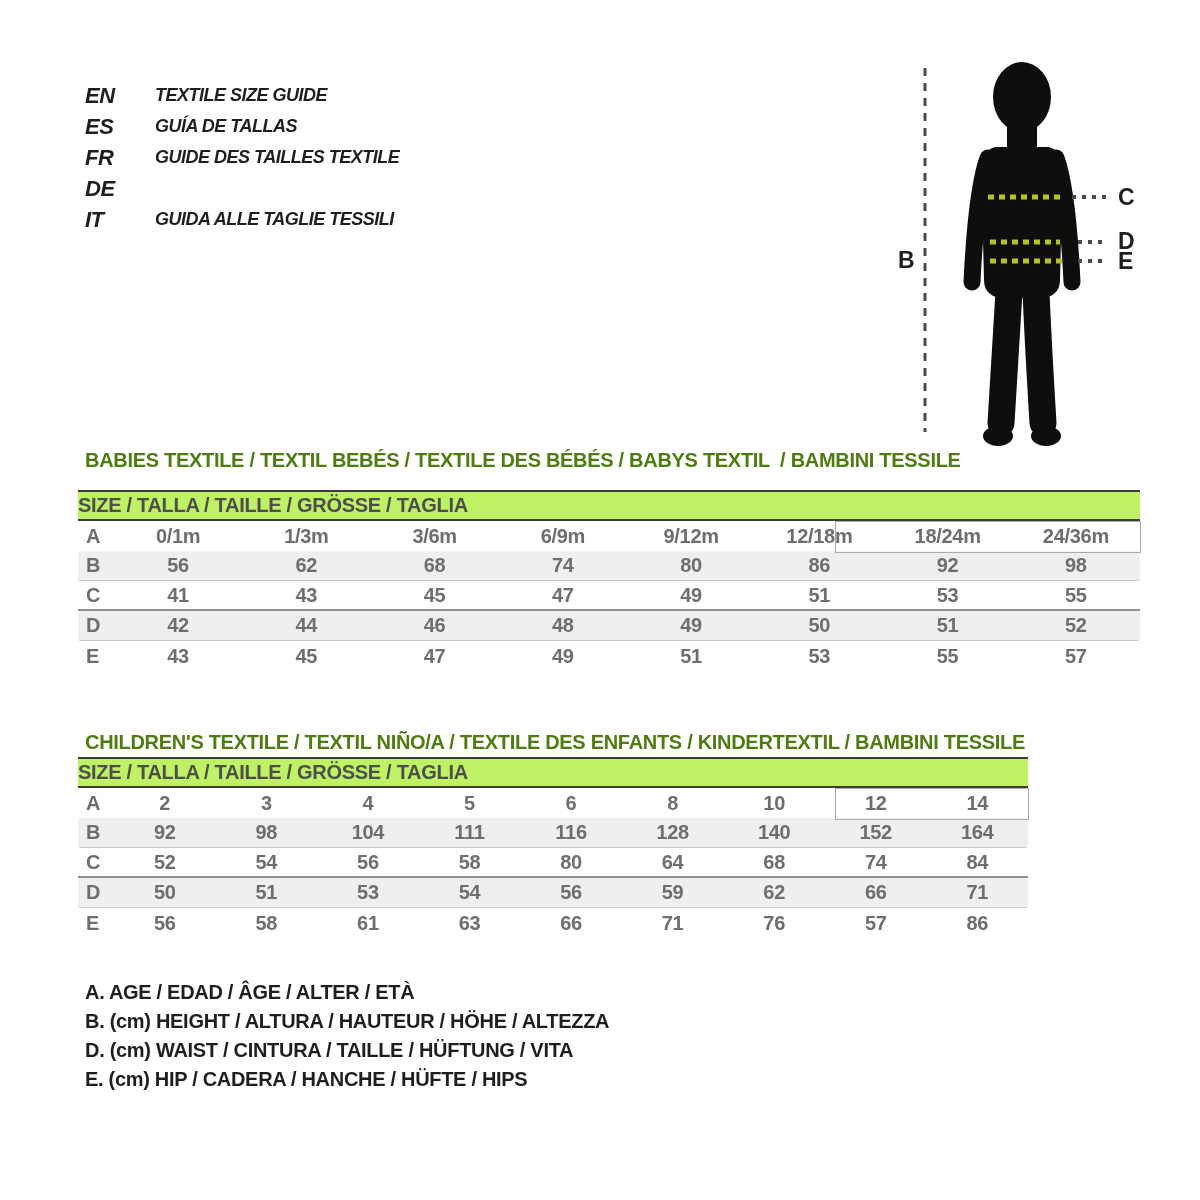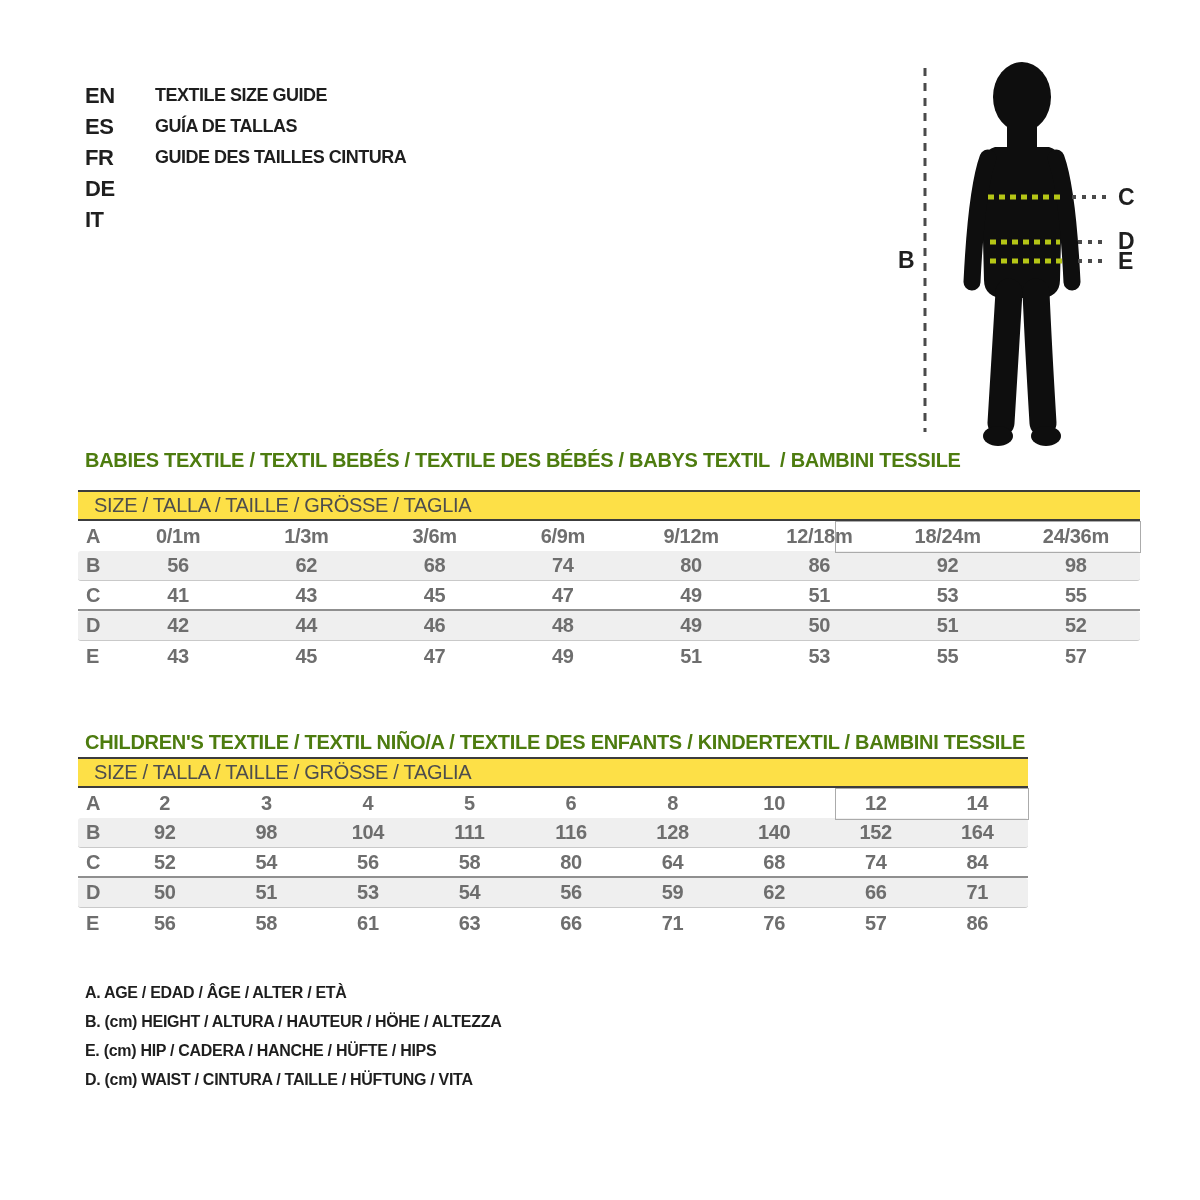--- a/index.html
+++ b/index.html
@@ -3,41 +3,41 @@
 <meta charset="utf-8">
 <style>
   html,body { margin:0; padding:0; }
   body {
     width:1200px; height:1200px; position:relative; background:#ffffff;
     font-family:"Liberation Sans", sans-serif; overflow:hidden;
   }
 
   
   #language-block { position:absolute; left:85px; top:80px; }
-  .lang-row { display:flex; height:31px; align-items:center; }
+  .lang-row { display:flex; height:31px; align-items:center;font-style:italic; }
   .lang-code { width:70px; font-weight:700; font-size:22px; color:#1e1e1e; letter-spacing:-0.5px; }
   .lang-title { font-weight:700; font-size:18px; color:#1e1e1e; letter-spacing:-0.5px; white-space:pre; }
 
   
   .section-heading {
     position:absolute; left:85px; font-weight:700; font-size:20px;
     color:#4d7c0f; letter-spacing:-0.3px; white-space:pre;
   }
   #babies-heading { top:449px; }
   #children-heading { top:731px; }
 
   
   .size-table { position:absolute; left:78px; }
   #babies-table { top:490px; width:1062px; }
   #children-table { top:757px; width:950px; }
   .table-header {
-    height:31px; background:#fde047; box-sizing:border-box;
+    height:31px; background:#bef264; box-sizing:border-box;
     border-top:2px solid #3c3c3c; border-bottom:2px solid #3c3c3c;
-    display:flex; align-items:center; padding-left:16px;
-    font-weight:400; font-size:20px; color:#4d4d4d; letter-spacing:-0.3px; white-space:pre;
+    display:flex; align-items:center; padding-left:0;
+    font-weight:700; font-size:20px; color:#4d4d4d; letter-spacing:-0.3px; white-space:pre;
   }
   .t-row { display:flex; height:30px; align-items:center; box-sizing:border-box; }
   .t-row.stripe { background:#efefef; border-radius:3px; }
   .t-row.b-light { border-bottom:1px solid #c9c9c9; }
   .t-row.b-dark  { border-bottom:2px solid #8f8f8f; }
   .t-label {
     width:36px; padding-left:8px; box-sizing:border-box;
     font-weight:700; font-size:20px; color:#6e6e6e;
   }
   .t-cell {
@@ -45,48 +45,49 @@
     color:#6e6e6e; letter-spacing:-0.3px;
   }
   .sel-box { position:absolute; border:1px solid #ababab; pointer-events:none; }
   #babies-sel-box   { left:757px; top:31px; width:304px; height:30px; }
   #children-sel-box { left:757px; top:31px; width:192px; height:30px; }
 
   
   #legend-block { position:absolute; left:85px; top:978px; }
   .legend-line {
     height:29px; display:flex; align-items:center;
-    font-weight:700; font-size:16px; color:#1e1e1e; letter-spacing:-0.3px; white-space:pre;
+    font-weight:700; font-size:20px; color:#1e1e1e; letter-spacing:-0.3px; white-space:pre;
   }
 
   
   #figure-svg { position:absolute; left:860px; top:40px; }
   .fig-label { font-family:"Liberation Sans", sans-serif; font-size:23px; font-weight:700; fill:#1f1f1f; }
 </style>
 </head>
 <body>
 
 <div id="language-block">
     <div class="lang-row">
       <span class="lang-code">EN</span>
       <span class="lang-title">TEXTILE SIZE GUIDE</span>
     </div>
     <div class="lang-row">
       <span class="lang-code">ES</span>
       <span class="lang-title">GUÍA DE TALLAS</span>
     </div>
     <div class="lang-row">
       <span class="lang-code">FR</span>
-      <span class="lang-title">GUIDE DES TAILLES CINTURA</span>
+      <span class="lang-title">GUIDE DES TAILLES TEXTILE</span>
     </div>
     <div class="lang-row">
       <span class="lang-code">DE</span>
     </div>
     <div class="lang-row">
       <span class="lang-code">IT</span>
+      <span class="lang-title">GUIDA ALLE TAGLIE TESSILI</span>
     </div>
   </div>
 
 <svg id="figure-svg" width="340" height="420" viewBox="0 0 340 420">
 
   <line x1="65" y1="28" x2="65" y2="392" stroke="#4a4a4a" stroke-width="3" stroke-dasharray="8 7"></line>
   <text class="fig-label" x="38" y="228">B</text>
 
   <g fill="#0e0e0e" stroke="none">
     <ellipse cx="162" cy="57" rx="29" ry="35"></ellipse>
@@ -244,15 +245,15 @@
         <div class="t-cell">57</div>
         <div class="t-cell">86</div>
       </div>
     </div>
   <div class="sel-box" id="children-sel-box"></div>
 </div>
 
 <div id="legend-block">
     <div class="legend-line">A. AGE / EDAD / ÂGE / ALTER / ETÀ</div>
     <div class="legend-line">B. (cm) HEIGHT / ALTURA / HAUTEUR / HÖHE / ALTEZZA</div>
+    <div class="legend-line">D. (cm) WAIST / CINTURA / TAILLE / HÜFTUNG / VITA</div>
     <div class="legend-line">E. (cm) HIP / CADERA / HANCHE / HÜFTE / HIPS</div>
-    <div class="legend-line">D. (cm) WAIST / CINTURA / TAILLE / HÜFTUNG / VITA</div>
   </div>
 
 </body></html>

